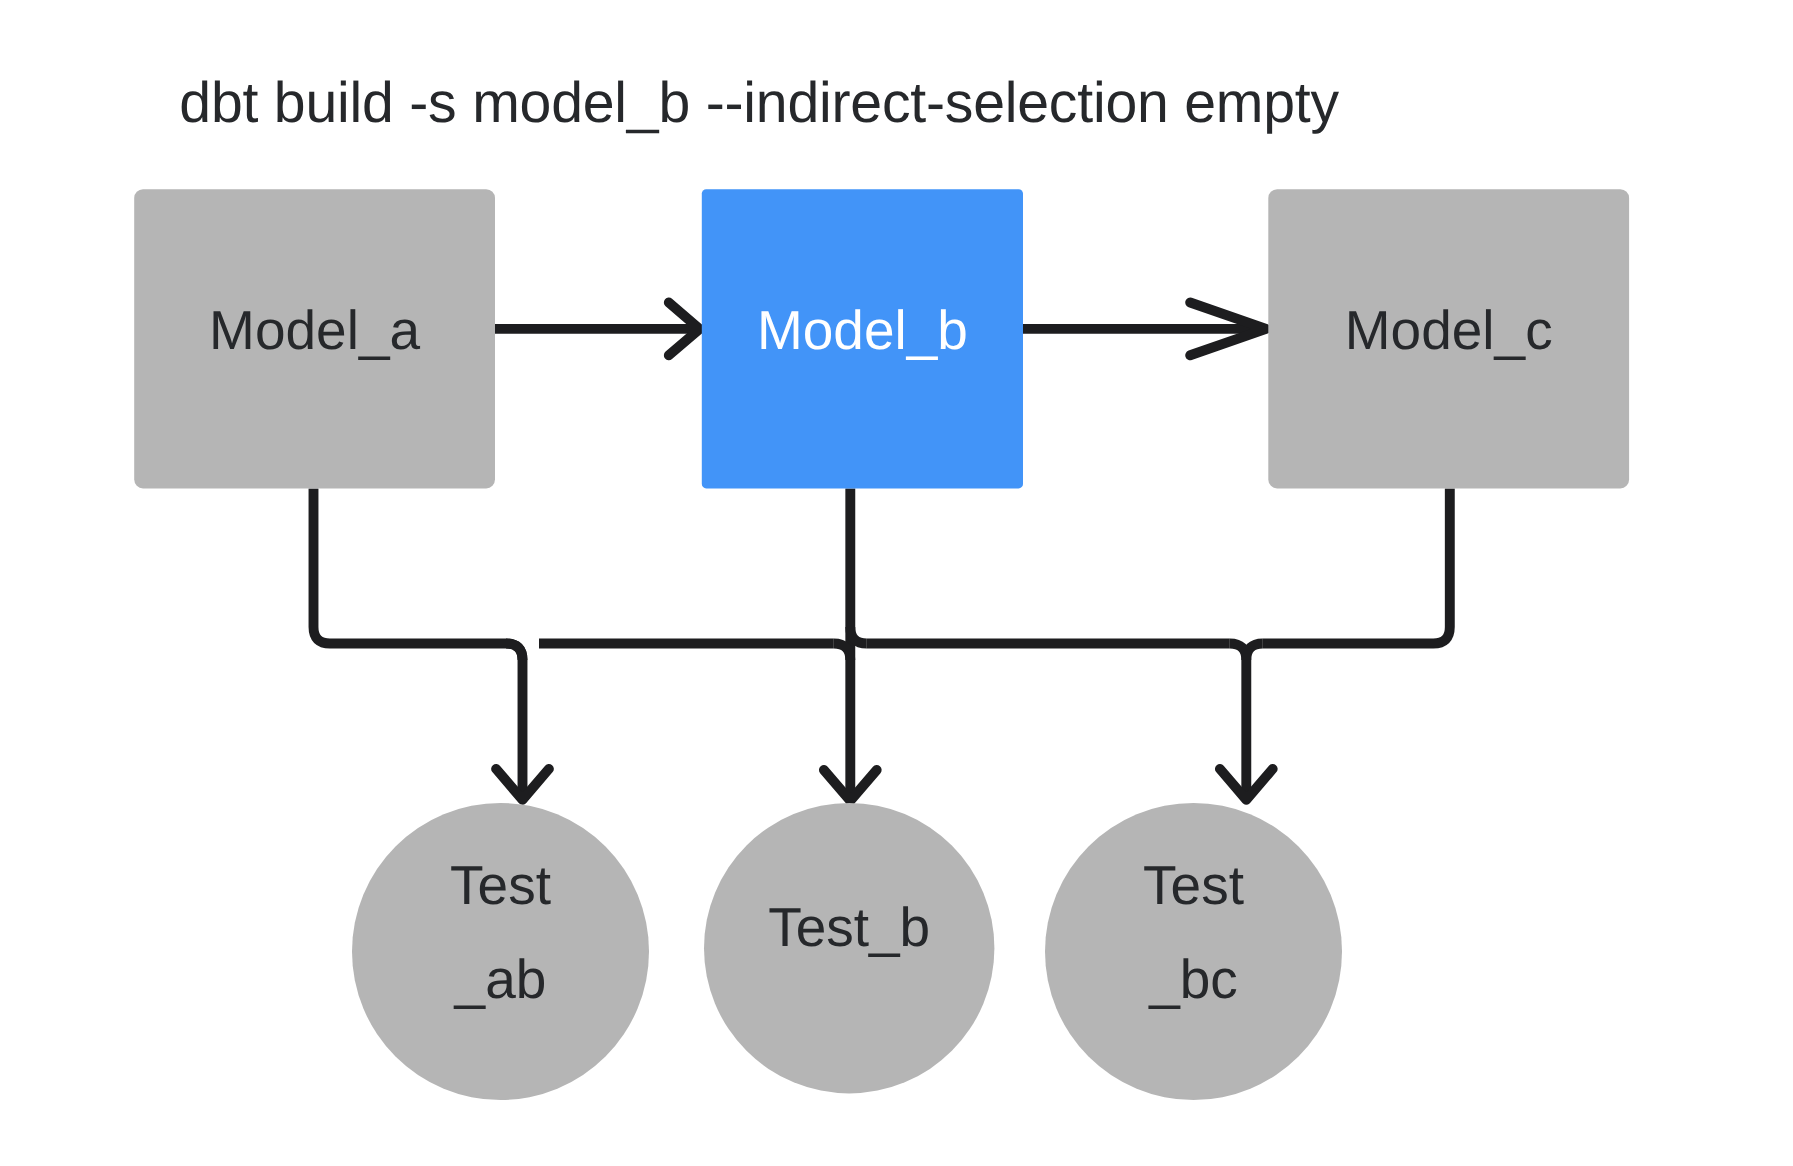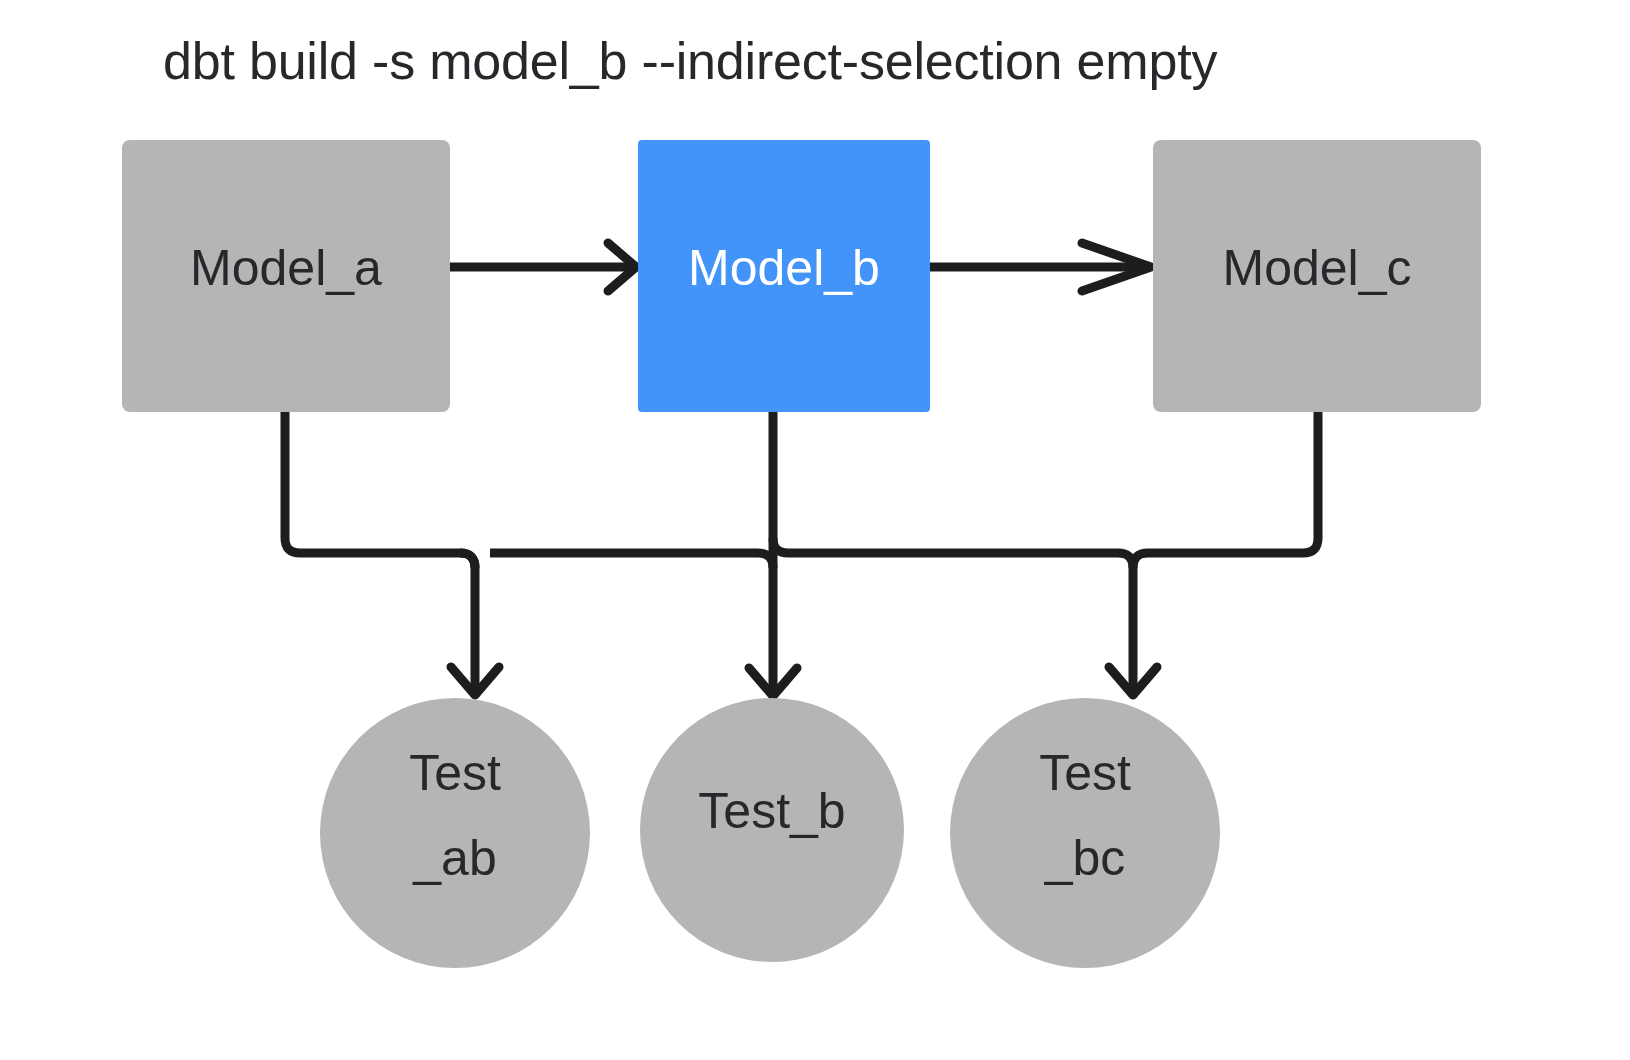--- a/index.html
+++ b/index.html
@@ -12,20 +12,21 @@
     width: 1630px;
     height: 1060px;
     overflow: hidden;
     font-family: "Liberation Sans", sans-serif;
   }
   #stage {
     position: relative;
     width: 1630px;
     height: 868px;
     background: #ffffff;
+    margin-top: 32px;
   }
   #dag-svg {
     position: absolute;
     top: 0;
     left: 0;
     width: 1630px;
     height: 1060px;
     display: block;
   }
   .diagram-title {

